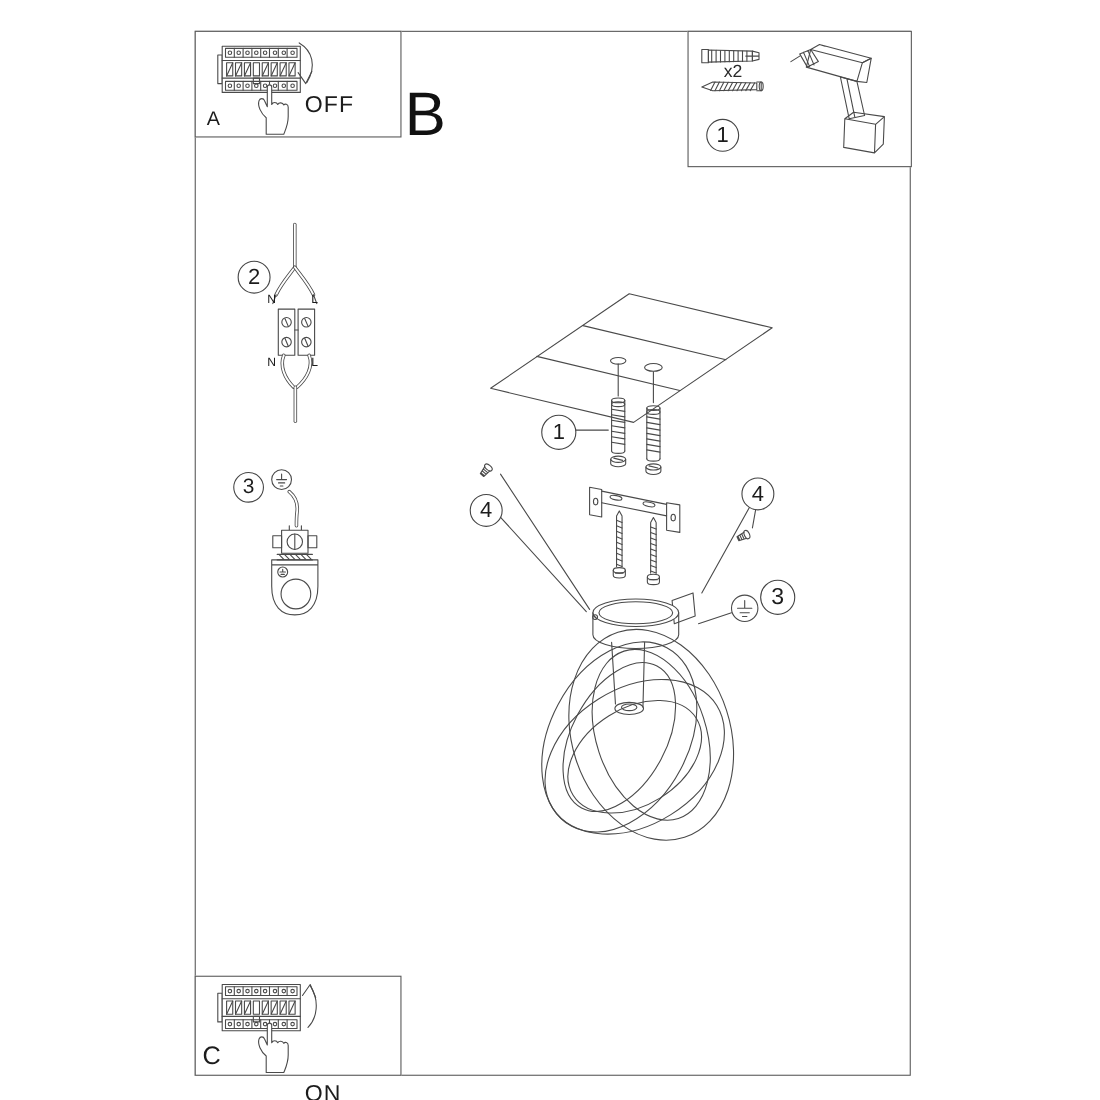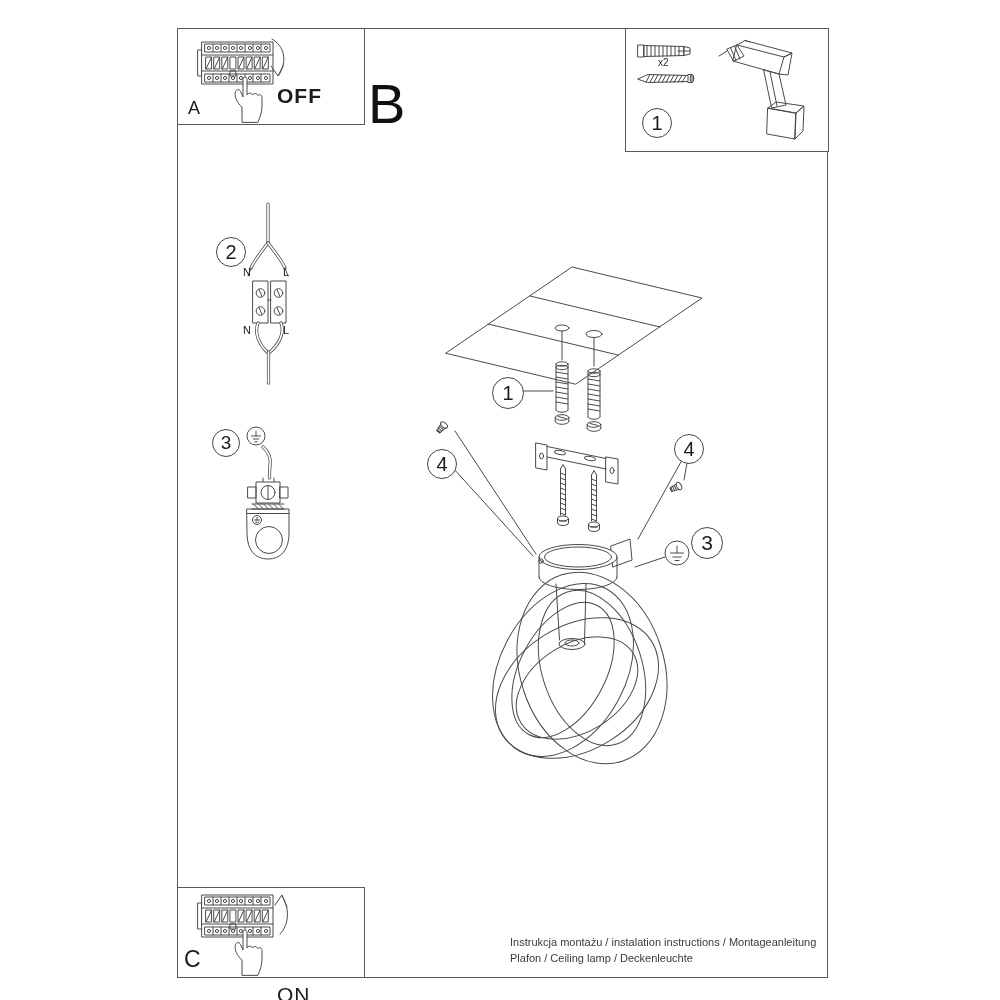--- a/index.html
+++ b/index.html
@@ -12,21 +12,21 @@
   .ln{stroke:#4a4a4a;stroke-width:1;fill:none;stroke-linecap:round;stroke-linejoin:round;}
   .lnf{stroke:#4a4a4a;stroke-width:1;fill:#fff;stroke-linejoin:round;}
   .t1{stroke:#4a4a4a;stroke-width:3.2;fill:none;stroke-linecap:round;}
   .t2{stroke:#ffffff;stroke-width:1.7;fill:none;stroke-linecap:round;}
   .numcircle{border:1.2px solid #454545;border-radius:50%;background:#fff;
              display:flex;align-items:center;justify-content:center;
              font-size:20px;color:#1c1c1c;}
   .steplabel{font-size:18px;color:#1c1c1c;}
   .switchlabel{font-size:21px;letter-spacing:1px;color:#1c1c1c;}
   .wirelabel{font-size:11px;color:#1c1c1c;width:12px;text-align:center;}
-  .qty{font-size:10px;color:#2a2a2a;text-align:center;}
+  .qty{font-size:16px;color:#2a2a2a;text-align:center;}
   .footer{font-size:11px;line-height:15.5px;color:#3a3a3a;white-space:nowrap;}
   .bigletter{font-size:56px;color:#111;line-height:1;}
 </style>
 </head>
 <body>
 
 <div class="page">
 
   <svg width="0" height="0">
     <defs>
@@ -74,21 +74,21 @@
       <g>
           <use href="#hand" x="52" y="47"></use>
         </g>
       <g class="ln">
         <path d="M94,10 C106,17 110,31 101,46"></path>
         <path d="M93,37 L100,47 L105.5,36"></path>
       </g>
     </svg>
   </div>
   <span class="abs steplabel" style="left:188px;top:98px;">A</span>
-  <span class="abs switchlabel" style="left:277px;top:84px;font-weight:bold;">OFF</span>
+  <span class="abs switchlabel" style="left:277px;top:84px;">OFF</span>
 
   <span class="abs bigletter" style="left:368px;top:76px;">B</span>
 
   <div class="abs stepbox" style="left:625px;top:28px;width:202px;height:122px;">
     <svg width="202" height="122" viewBox="0 0 202 122">
       <g class="ln">
         <path d="M12,16 h6 v12 h-6 z"></path>
         <path d="M18,16.5 L58,17.5 L58,26.5 L18,27.5 Z"></path>
         <path d="M21,16.7 v10.8 M25,16.8 v10.6 M29,16.9 v10.4 M33,17 v10.2 M37,17.1 v10 M41,17.2 v9.8 M45,17.3 v9.6 M49,17.4 v9.4 M53,17.5 v9.2"></path>
         <path d="M58,17.5 L64,19 V25 L58,26.5 Z M52,22 H64"></path>
@@ -274,18 +274,14 @@
   <span class="abs wirelabel" style="left:241px;top:324px;">N</span>
   <span class="abs wirelabel" style="left:280px;top:324px;">L</span>
 
   <div class="abs numcircle" style="left:216px;top:237px;width:28px;height:28px;">2</div>
   <div class="abs numcircle" style="left:212px;top:429px;width:26px;height:26px;font-size:19px;">3</div>
   <div class="abs numcircle" style="left:492px;top:377px;width:30px;height:30px;">1</div>
   <div class="abs numcircle" style="left:427px;top:449px;width:28px;height:28px;">4</div>
   <div class="abs numcircle" style="left:674px;top:434px;width:28px;height:28px;">4</div>
   <div class="abs numcircle" style="left:691px;top:527px;width:30px;height:30px;font-size:21px;">3</div>
 
-  <div class="abs footer" style="left:510px;top:935px;">
-    <div>Instrukcja montażu / instalation instructions / Montageanleitung</div>
-    <div>Plafon / Ceiling lamp / Deckenleuchte</div>
-  </div>
 
 </div>
 
 </body></html>

